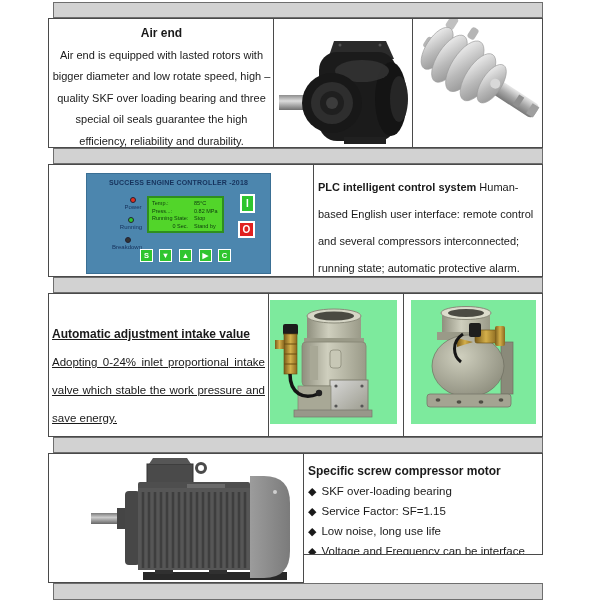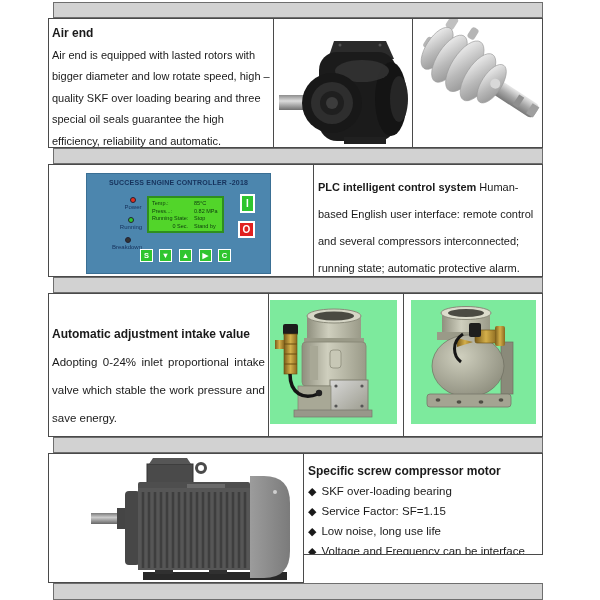--- a/index.html
+++ b/index.html
@@ -8,23 +8,23 @@
   .page { position:relative; width:600px; height:600px; background:#fff; overflow:hidden; }
 
   .graybar { position:absolute; left:53px; width:490px; height:16px;
     background:var(--gray_bar,#d2d2d2); border:1px solid #6e6e6e; }
 
   .cell { position:absolute; background:#fff; border:1px solid var(--border,#4a4a4a); overflow:hidden; }
 
   .txt { font-size:11px; line-height:21.5px; }
   .sec-title { font-weight:bold; font-size:12px; }
 
-  .airend-text { padding:4px 2px 0 3px; }
+  .airend-text { padding:4px 2px 0 3px;text-align:center; }
   .plc-text { padding:9px 4px 0 4px; font-size:11px; line-height:27px; }
-  .intake-text { padding:26px 3px 0 3px; font-size:11.5px; line-height:28px; }
+  .intake-text { padding:26px 3px 0 3px; font-size:11.5px; line-height:28px;text-decoration:underline; }
   .intake-text .body { text-align:justify; }
   .motor-text { padding:7px 3px 0 4px; font-size:11.5px; line-height:20px; }
   .bullet-row { white-space:nowrap; }
   .bullet-glyph { margin-right:5px; font-size:11px; }
 
   
   .plc-panel { position:absolute; left:37px; top:8px; width:185px; height:101px;
     background:var(--plc_blue,#4c86ae); border:1px solid #3a6f94; }
   .plc-title { position:absolute; top:5px; left:0; width:100%; text-align:center;
     font-size:7px; font-weight:bold; color:var(--plc_title,#16325c); letter-spacing:.2px; }
@@ -54,21 +54,21 @@
 <div class="page">
 
   <div class="graybar" style="top:2px"></div>
   <div class="graybar" style="top:148px"></div>
   <div class="graybar" style="top:277px"></div>
   <div class="graybar" style="top:437px"></div>
   <div class="graybar" style="top:583px;height:17px"></div>
 
   <div class="cell airend-text txt" style="left:48px;top:18px;width:226px;height:130px">
     <div class="sec-title">Air end</div>
-    <div>Air end is equipped with lasted rotors with bigger diameter and low rotate speed, high –quality SKF over loading bearing and three special oil seals guarantee the high efficiency, reliability and automatic.</div>
+    <div>Air end is equipped with lasted rotors with bigger diameter and low rotate speed, high –quality SKF over loading bearing and three special oil seals guarantee the high efficiency, reliability and durability.</div>
   </div>
 
   <div class="cell" style="left:273px;top:18px;width:140px;height:130px">
     <svg viewBox="0 0 138 128" width="138" height="128">
       <defs>
         <linearGradient id="shaftg" x1="0" y1="0" x2="0" y2="1">
           <stop offset="0" stop-color="#8d8d8d"></stop>
             <stop offset="0.4" stop-color="#dcdcdc"></stop>
             <stop offset="1" stop-color="#6f6f6f"></stop>
         </linearGradient>

